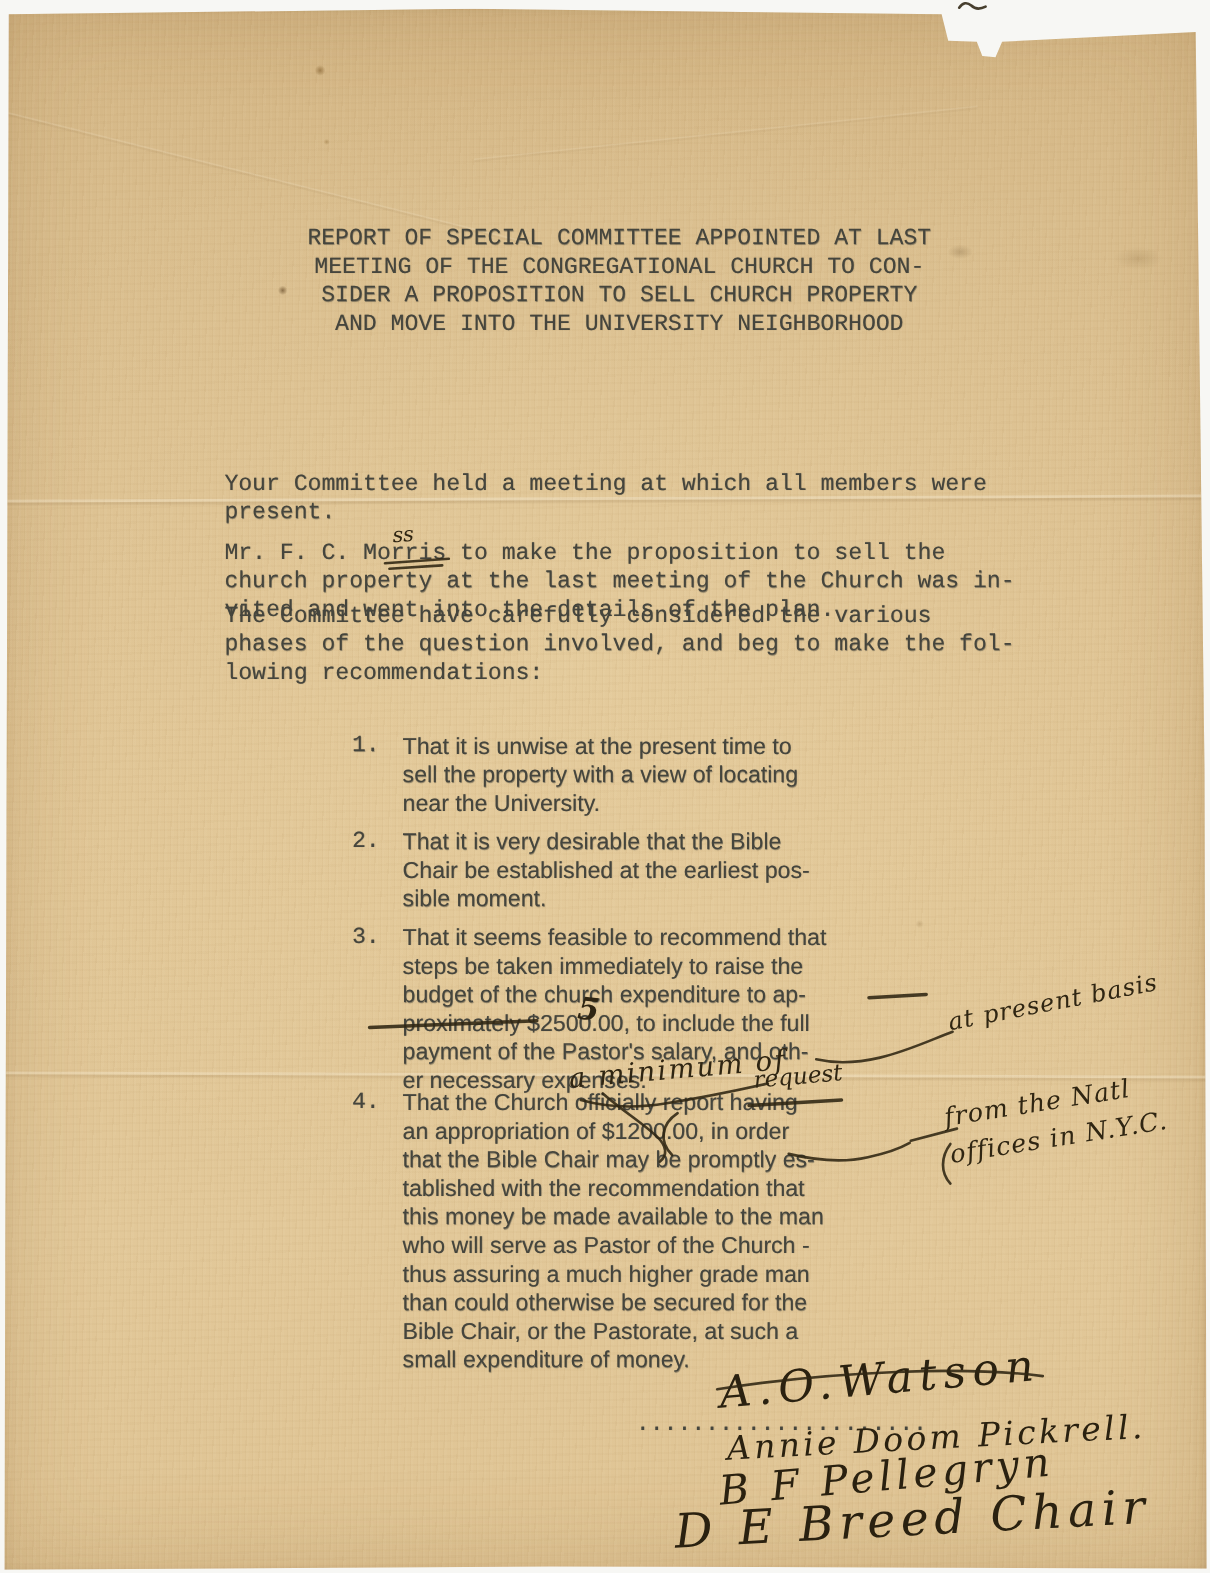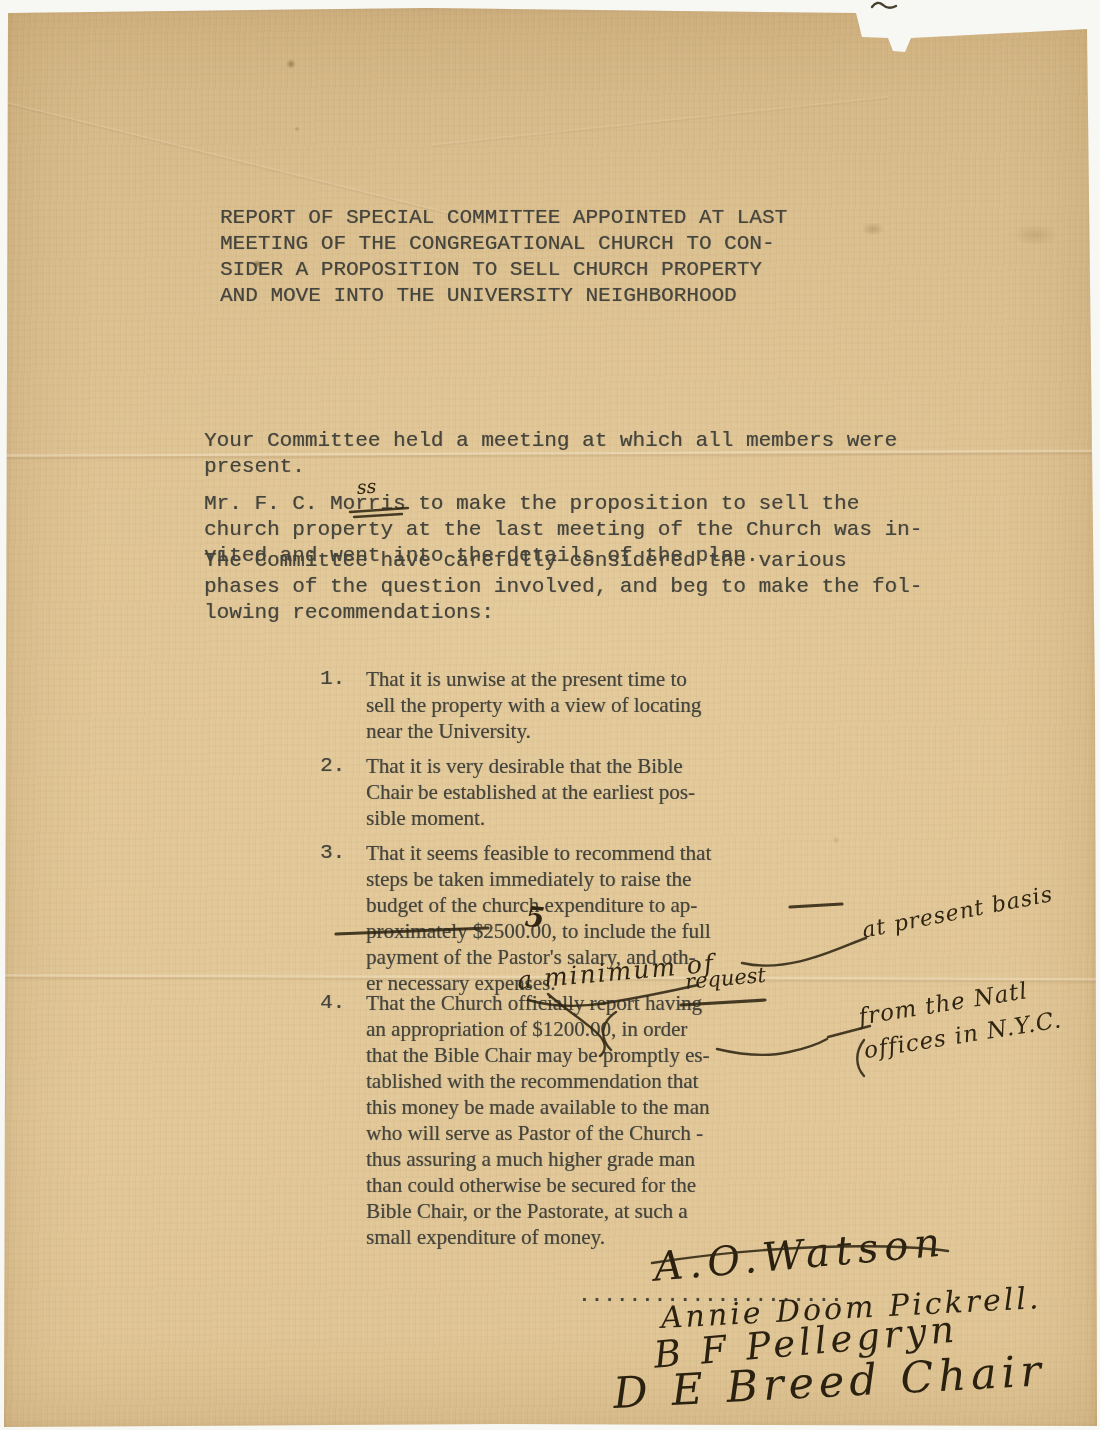--- a/index.html
+++ b/index.html
@@ -44,30 +44,30 @@
   .crease-4{top:120px;width:460px;left:430px;transform:rotate(-6deg);height:4px;opacity:.2;
     background:linear-gradient(180deg, rgba(255,250,235,.5) 0 1px, rgba(110,78,38,.25) 2px 3px, transparent 4px);}
   
   .typed{
     position:absolute;
     font-family:"Liberation Mono","DejaVu Sans Mono",monospace;
     font-size:21px;line-height:26px;color:#45453d;
     white-space:pre-line;letter-spacing:0;
     text-shadow:0.4px 0.4px 0.7px rgba(64,64,56,.55);
   }
-  .title{top:205px;left:220px;width:646px;text-align:left;}
+  .title{top:205px;left:240px;width:646px;text-align:center;}
   .p1{top:428px;left:204px;}
   .p2{top:491px;left:204px;}
   .p3{top:548px;left:204px;}
   .item{position:absolute;left:320px;display:flex;}
   .item .num{flex:none;width:46px;
     font-family:"Liberation Mono","DejaVu Sans Mono",monospace;
     font-size:21px;line-height:26px;color:#45453d;
     text-shadow:0.4px 0.4px 0.7px rgba(64,64,56,.55);}
-  .item .itxt{font-family:Liberation Serif, serif;
+  .item .itxt{font-family:Liberation Sans, sans-serif;
     font-size:21px;line-height:26px;color:#45453d;white-space:pre-line;
     text-shadow:0.4px 0.4px 0.7px rgba(64,64,56,.55);}
   .i1{top:666px;} .i2{top:753px;} .i3{top:840px;} .i4{top:990px;}
   .dots{top:1283px;left:578px;letter-spacing:0;}
   
   .hand{
     position:absolute;
     font-family:"DejaVu Serif","Liberation Serif",serif;
     font-style:italic;color:#2f2512;white-space:pre-line;
     transform-origin:left top;

